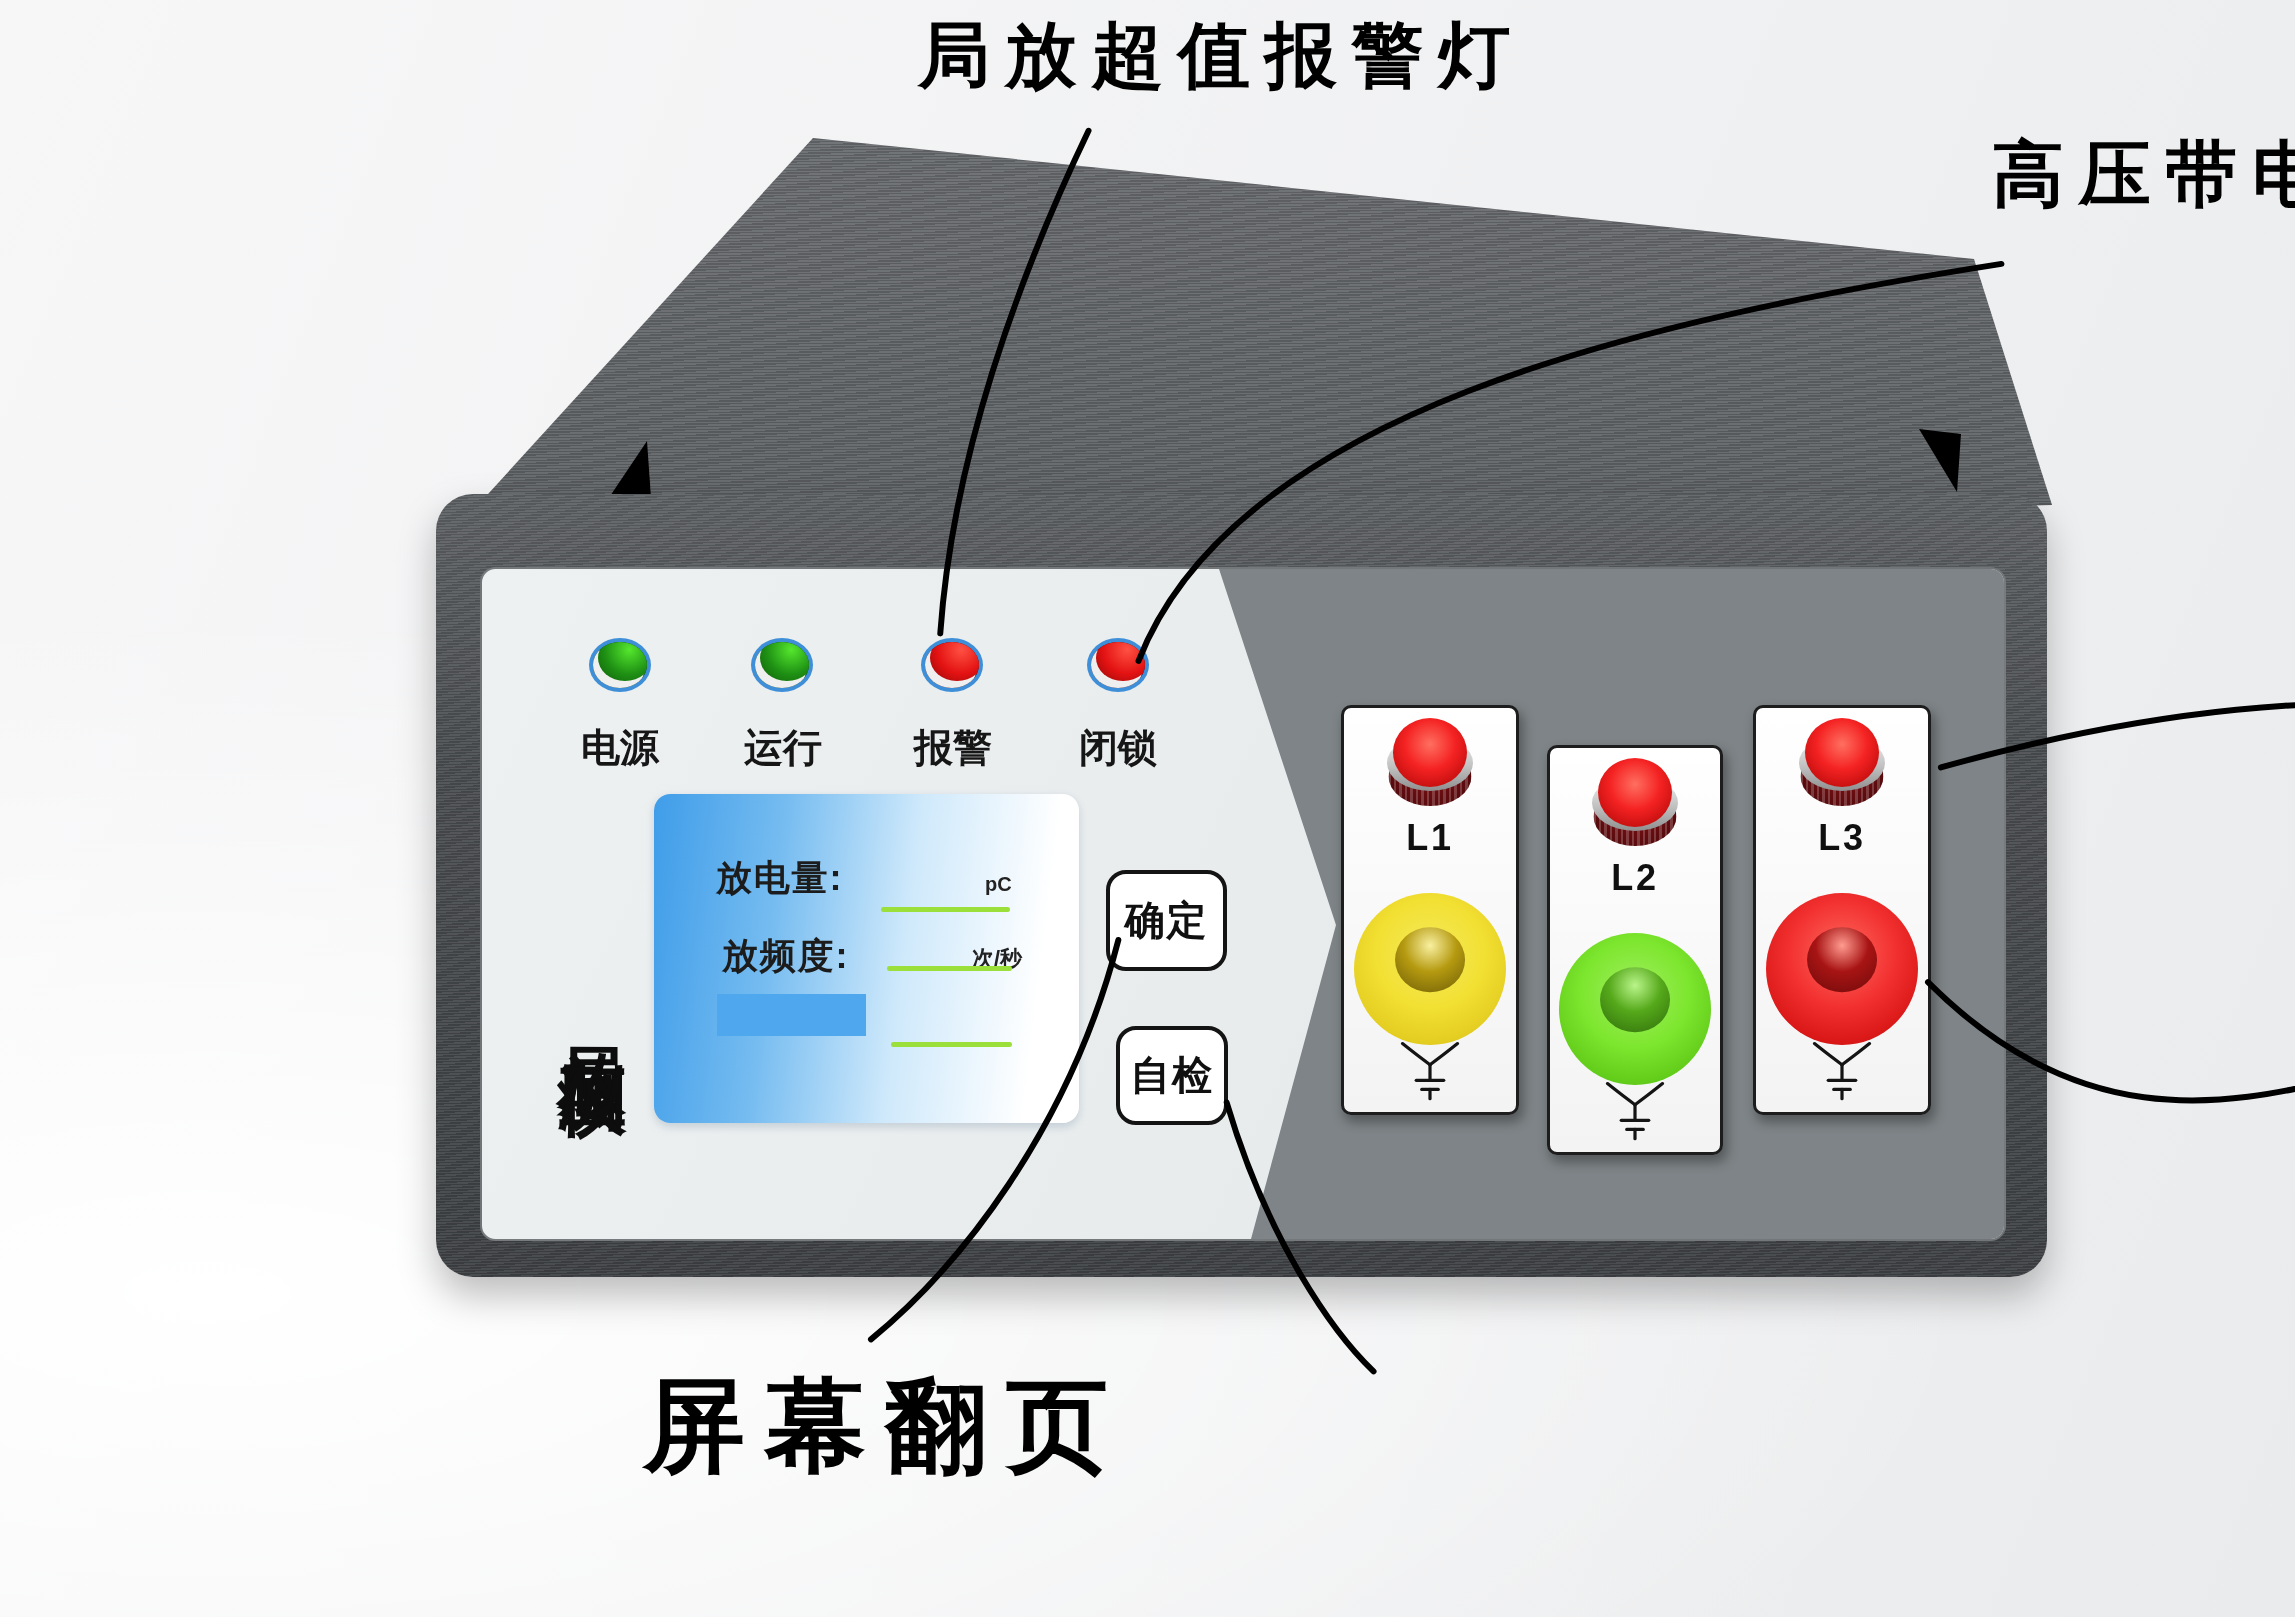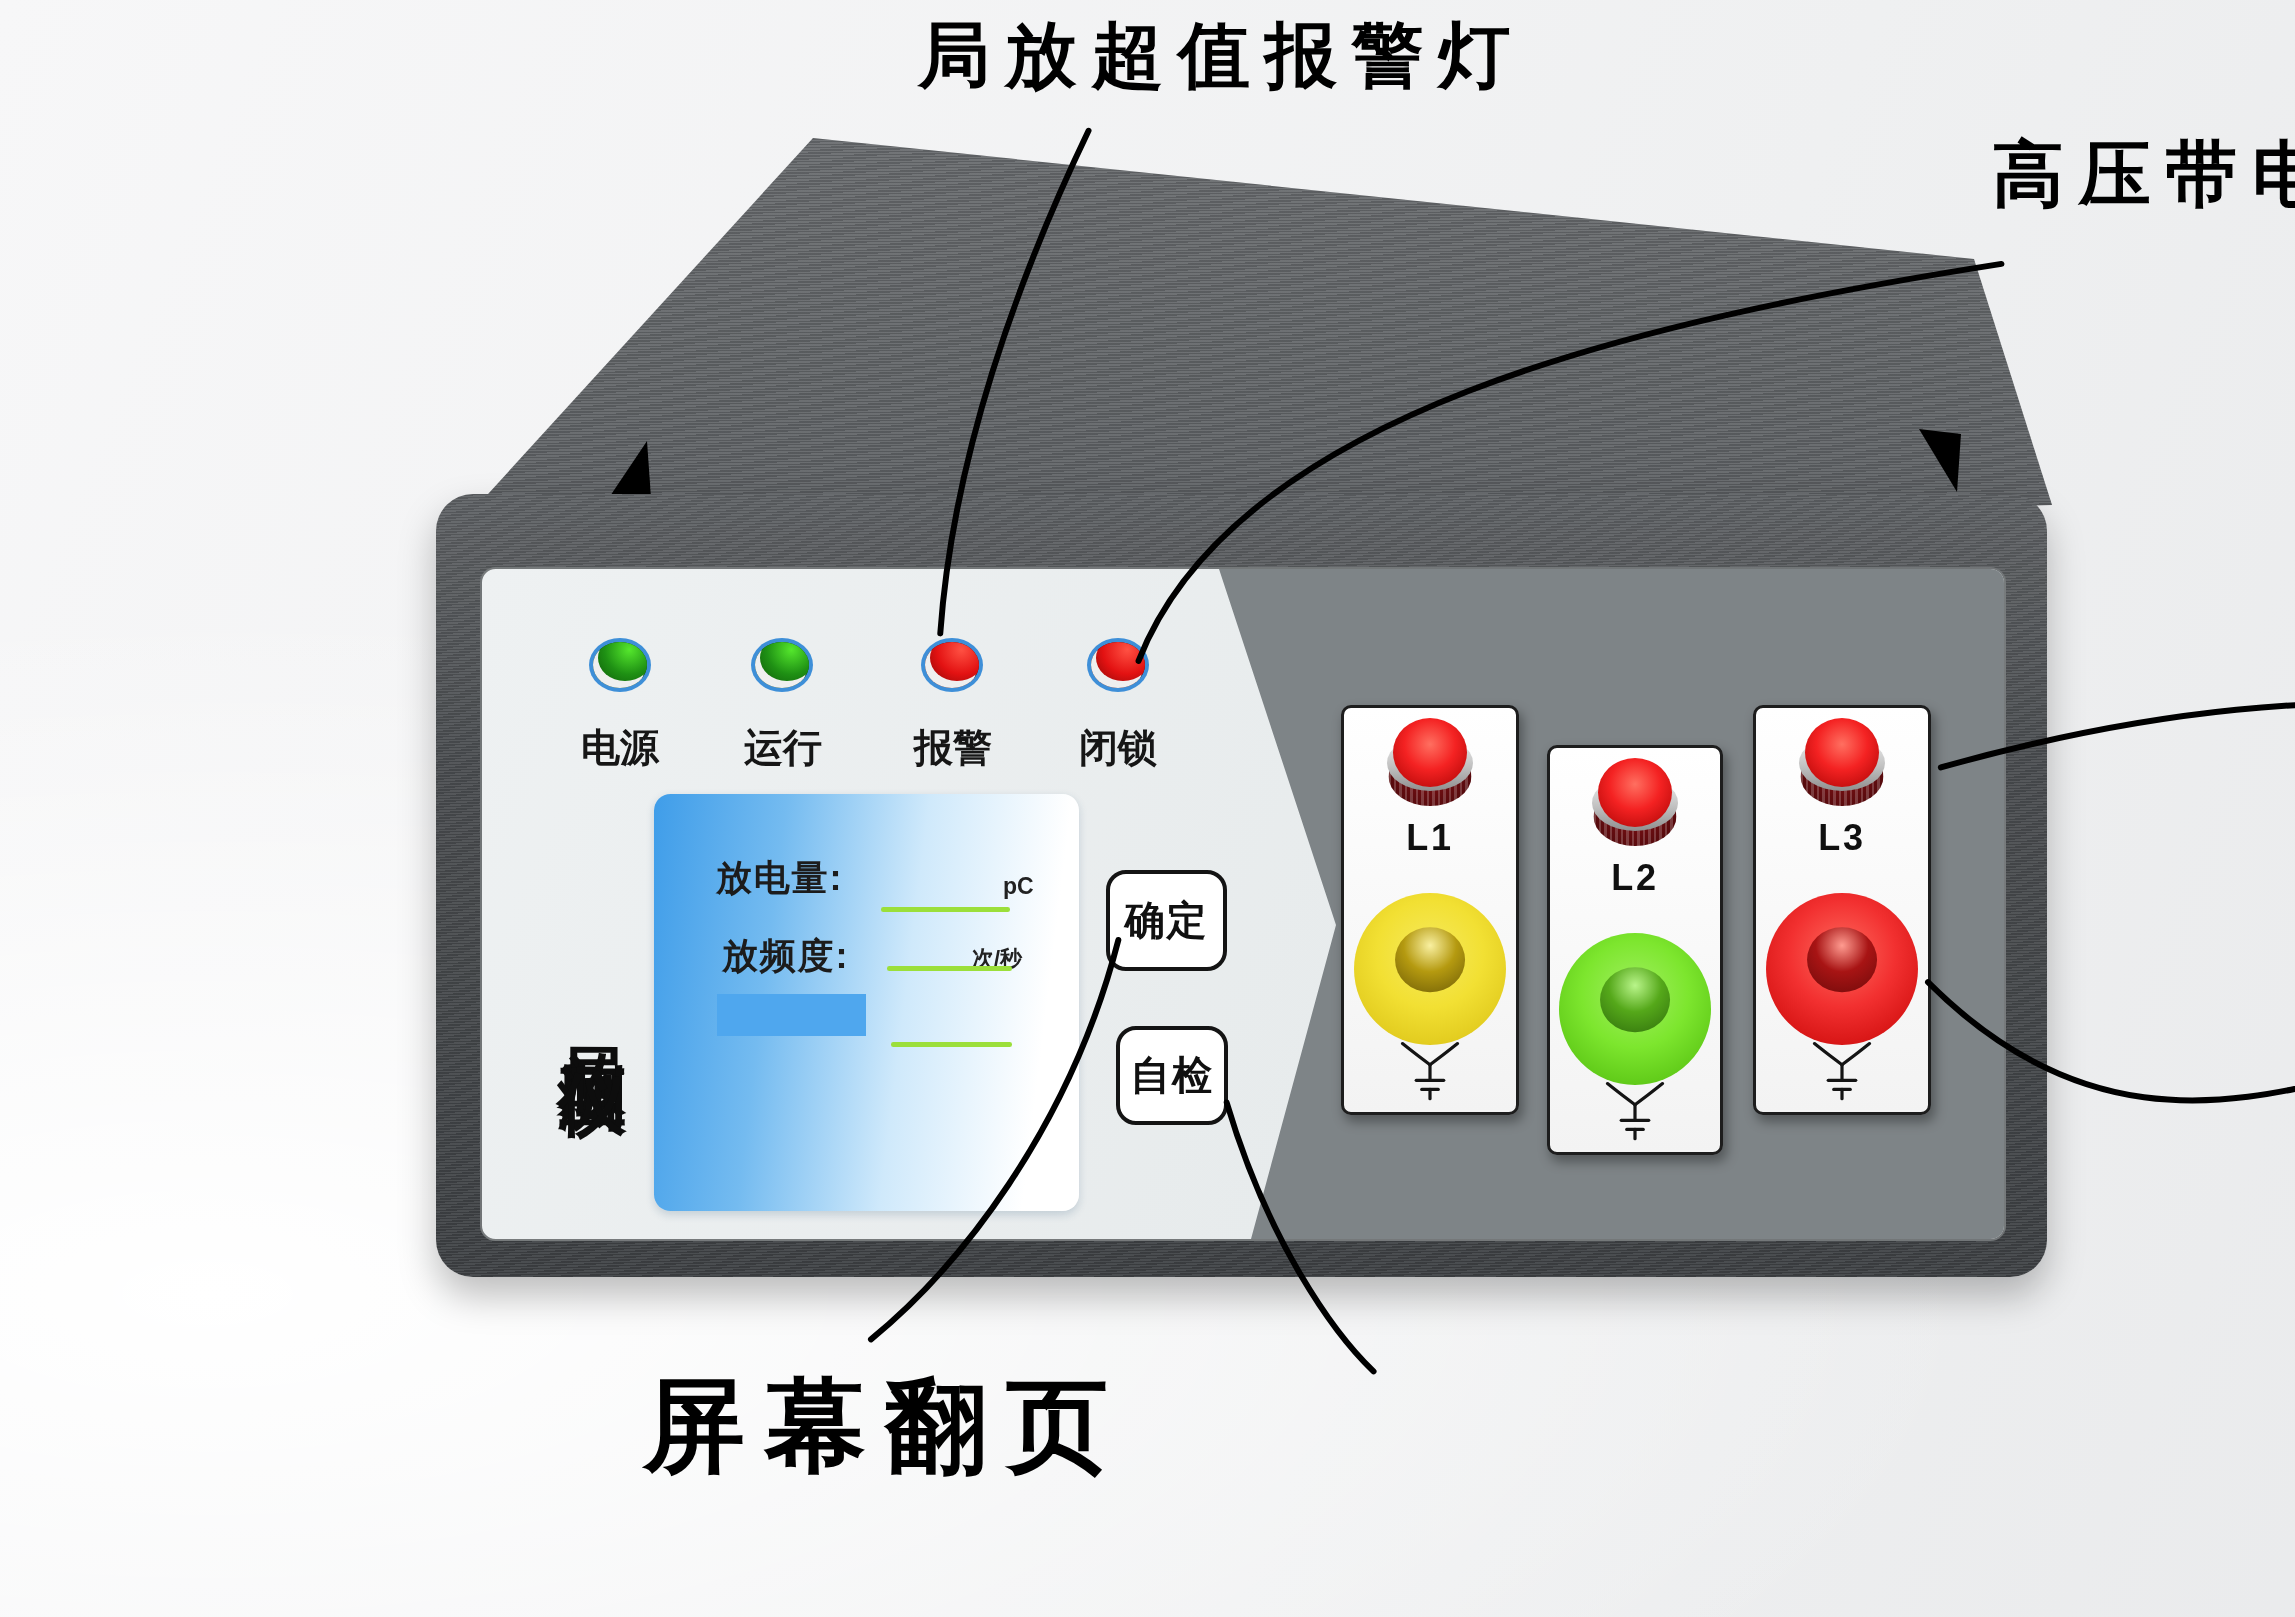--- a/index.html
+++ b/index.html
@@ -64,21 +64,21 @@
   .led.green .body{background:#0e3a0c;}
   .led.green .body::after{background:radial-gradient(circle at 58% 32%, #55e72d 0%, #1f9114 55%, #0e5c09 100%);}
   .led.red .body{background:#470a0a;}
   .led.red .body::after{background:radial-gradient(circle at 58% 32%, #ff5143 0%, #e31212 55%, #8f0707 100%);}
   .led-label{
     position:absolute;width:138px;text-align:center;
     font-size:39px;font-weight:600;color:#161616;
   }
   
   .screen{
-    position:absolute;left:172px;top:225px;width:425px;height:417px;border-radius:16.5px;
+    position:absolute;left:172px;top:225px;width:425px;height:329px;border-radius:16.5px;
     background:linear-gradient(97deg,#3f9de9 0%,#74bbf0 28%,#cfe9fb 58%,#ffffff 88%);
     box-shadow:0 3.7px 8.3px rgba(30,70,110,0.18);
     text-align:right;
   }
   .scr-label{position:absolute;font-size:36px;font-weight:600;color:#1c1c1c;letter-spacing:1.8px;}
   .scr-unit{position:absolute;font-weight:600;color:#222;}
   .scr-line{position:absolute;height:4.6px;background:#9bdf3a;border-radius:2.3px;}
   .scr-block{position:absolute;left:63px;top:200px;width:149px;height:42px;background:#4fa7ee;}
   
   .panel-btn{
@@ -144,21 +144,21 @@
           <div class="body"></div>
         </div>
 
       <div class="led-label" style="left:69px;top:152px;">电源</div>
       <div class="led-label" style="left:232px;top:152px;">运行</div>
       <div class="led-label" style="left:402px;top:152px;">报警</div>
       <div class="led-label" style="left:567px;top:152px;">闭锁</div>
 
       <div class="screen">
         <div class="scr-label" style="left:62px;top:60px;">放电量:</div>
-        <div class="scr-unit" style="left:349px;top:79px;font-size:23px;">pC</div>
+        <div class="scr-unit" style="left:331px;top:79px;font-size:20px;">pC</div>
         <div class="scr-line" style="left:227px;top:113px;width:129px;"></div>
 
         <div class="scr-label" style="left:68px;top:138px;">放频度:</div>
         <div class="scr-unit" style="left:318px;top:150px;font-size:22px;">次/秒</div>
         <div class="scr-line" style="left:233px;top:172px;width:125px;"></div>
 
         <div class="scr-block"></div>
         <div class="scr-line" style="left:237px;top:248px;width:121px;"></div>
       </div>
 

